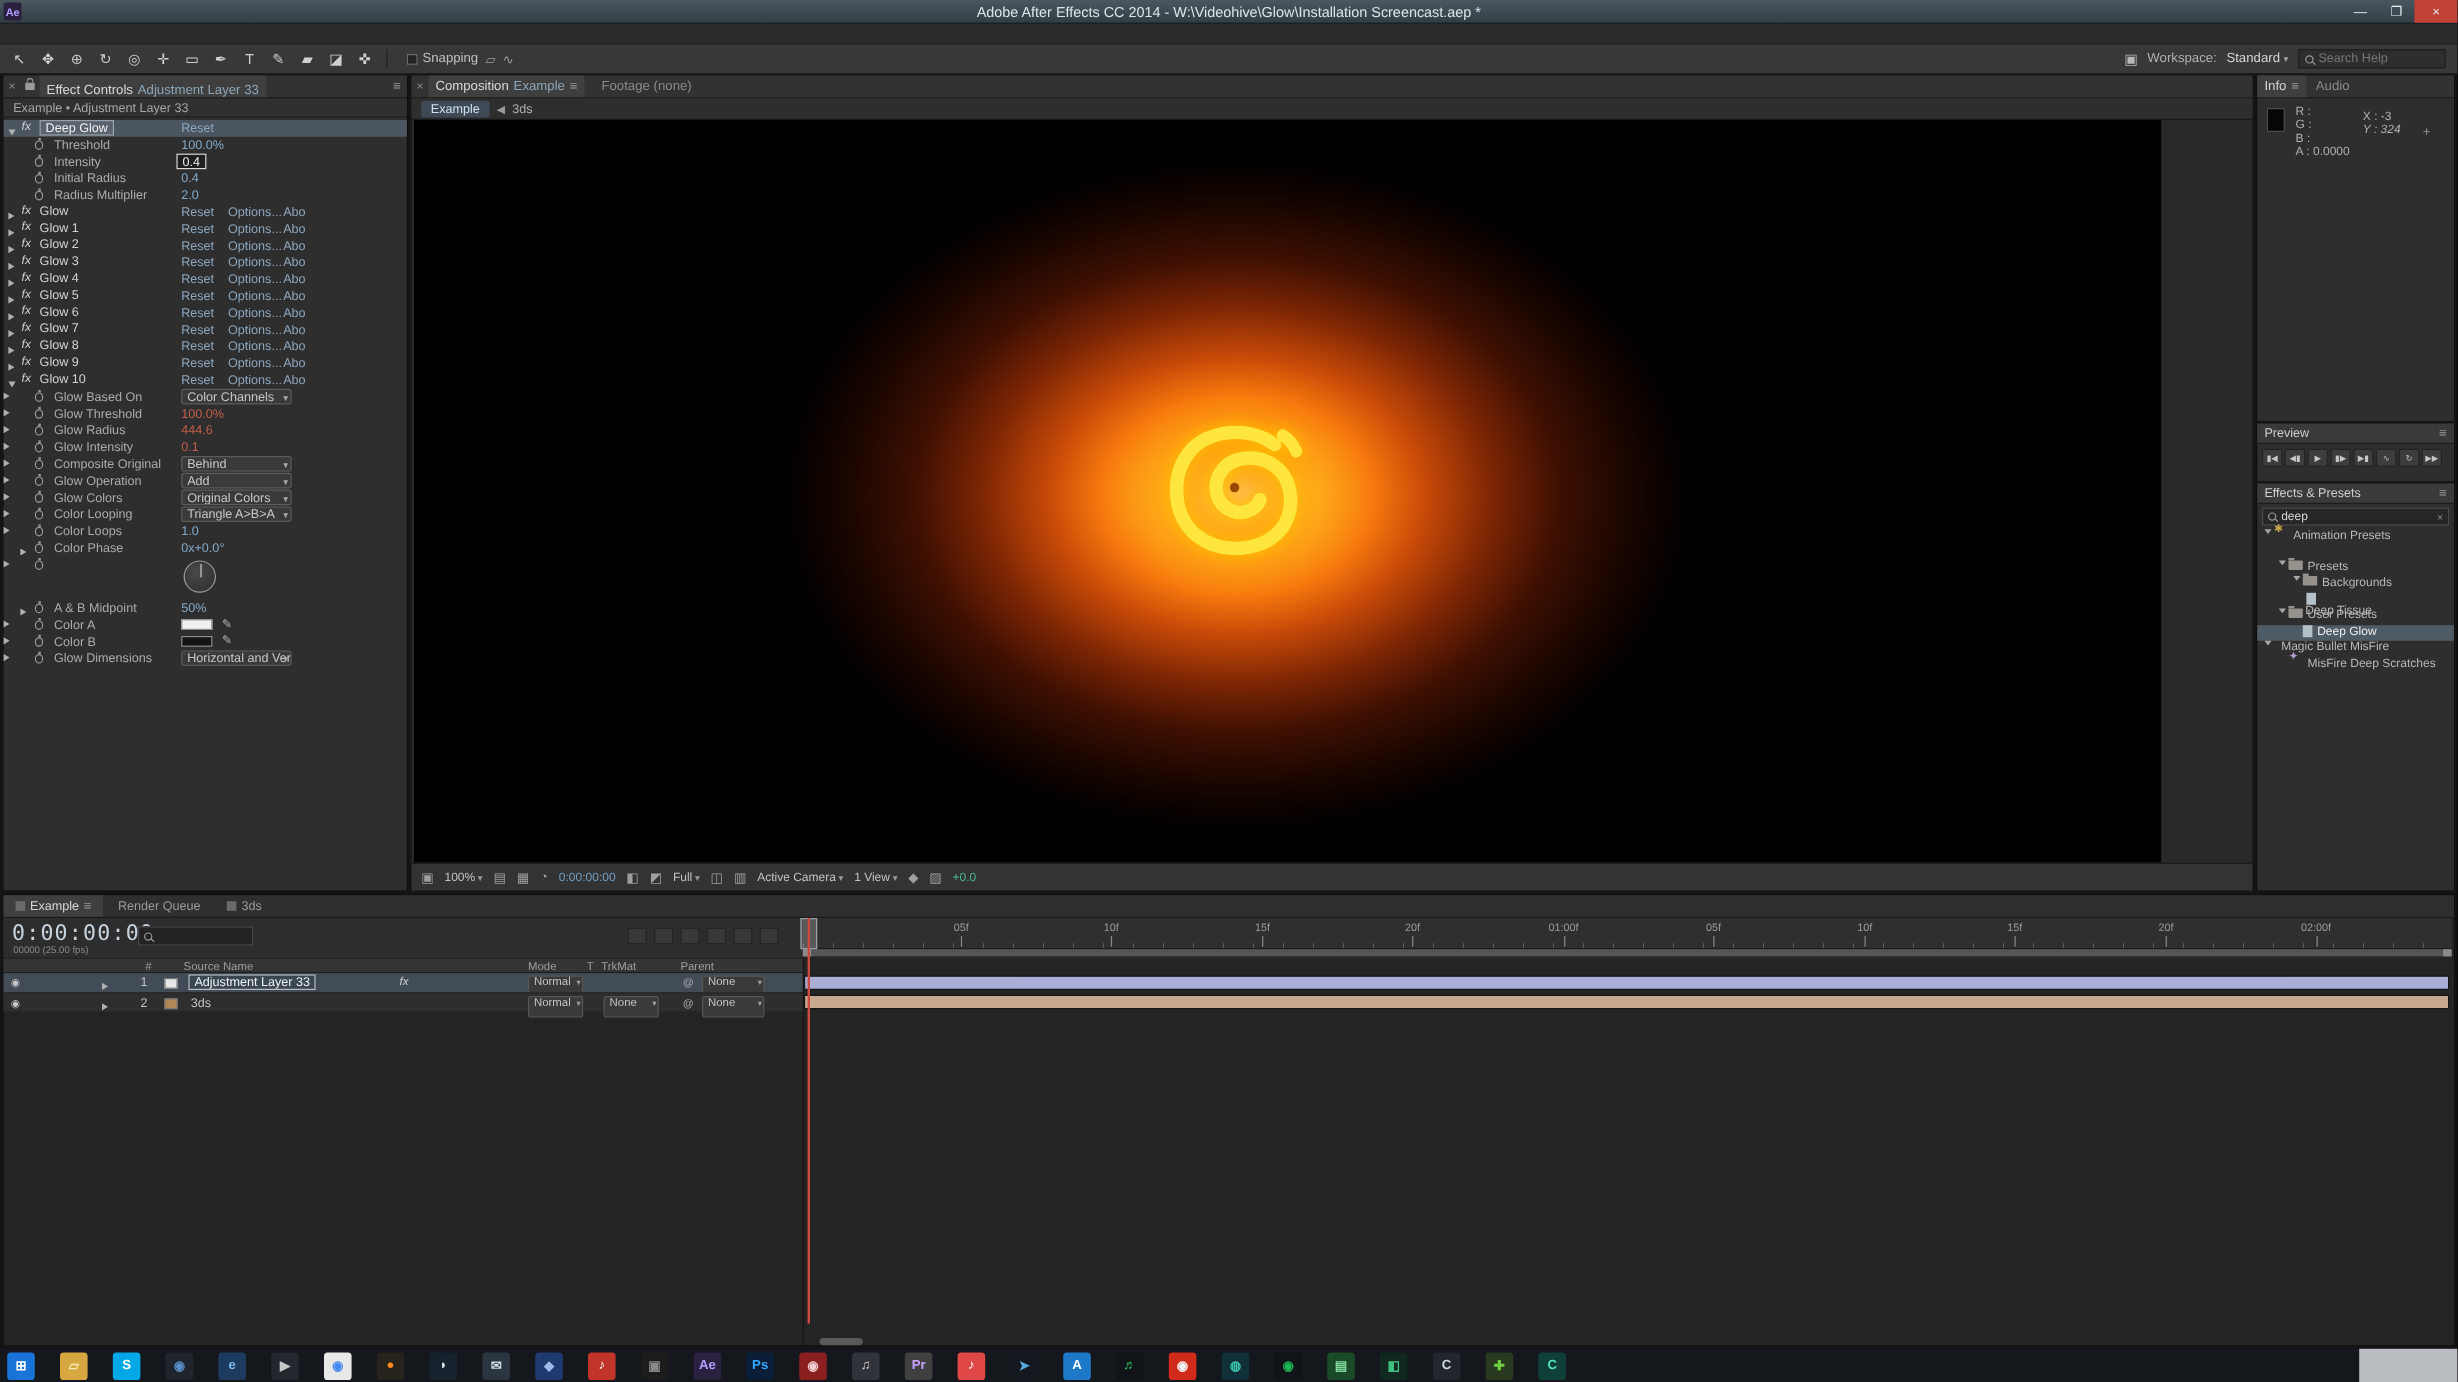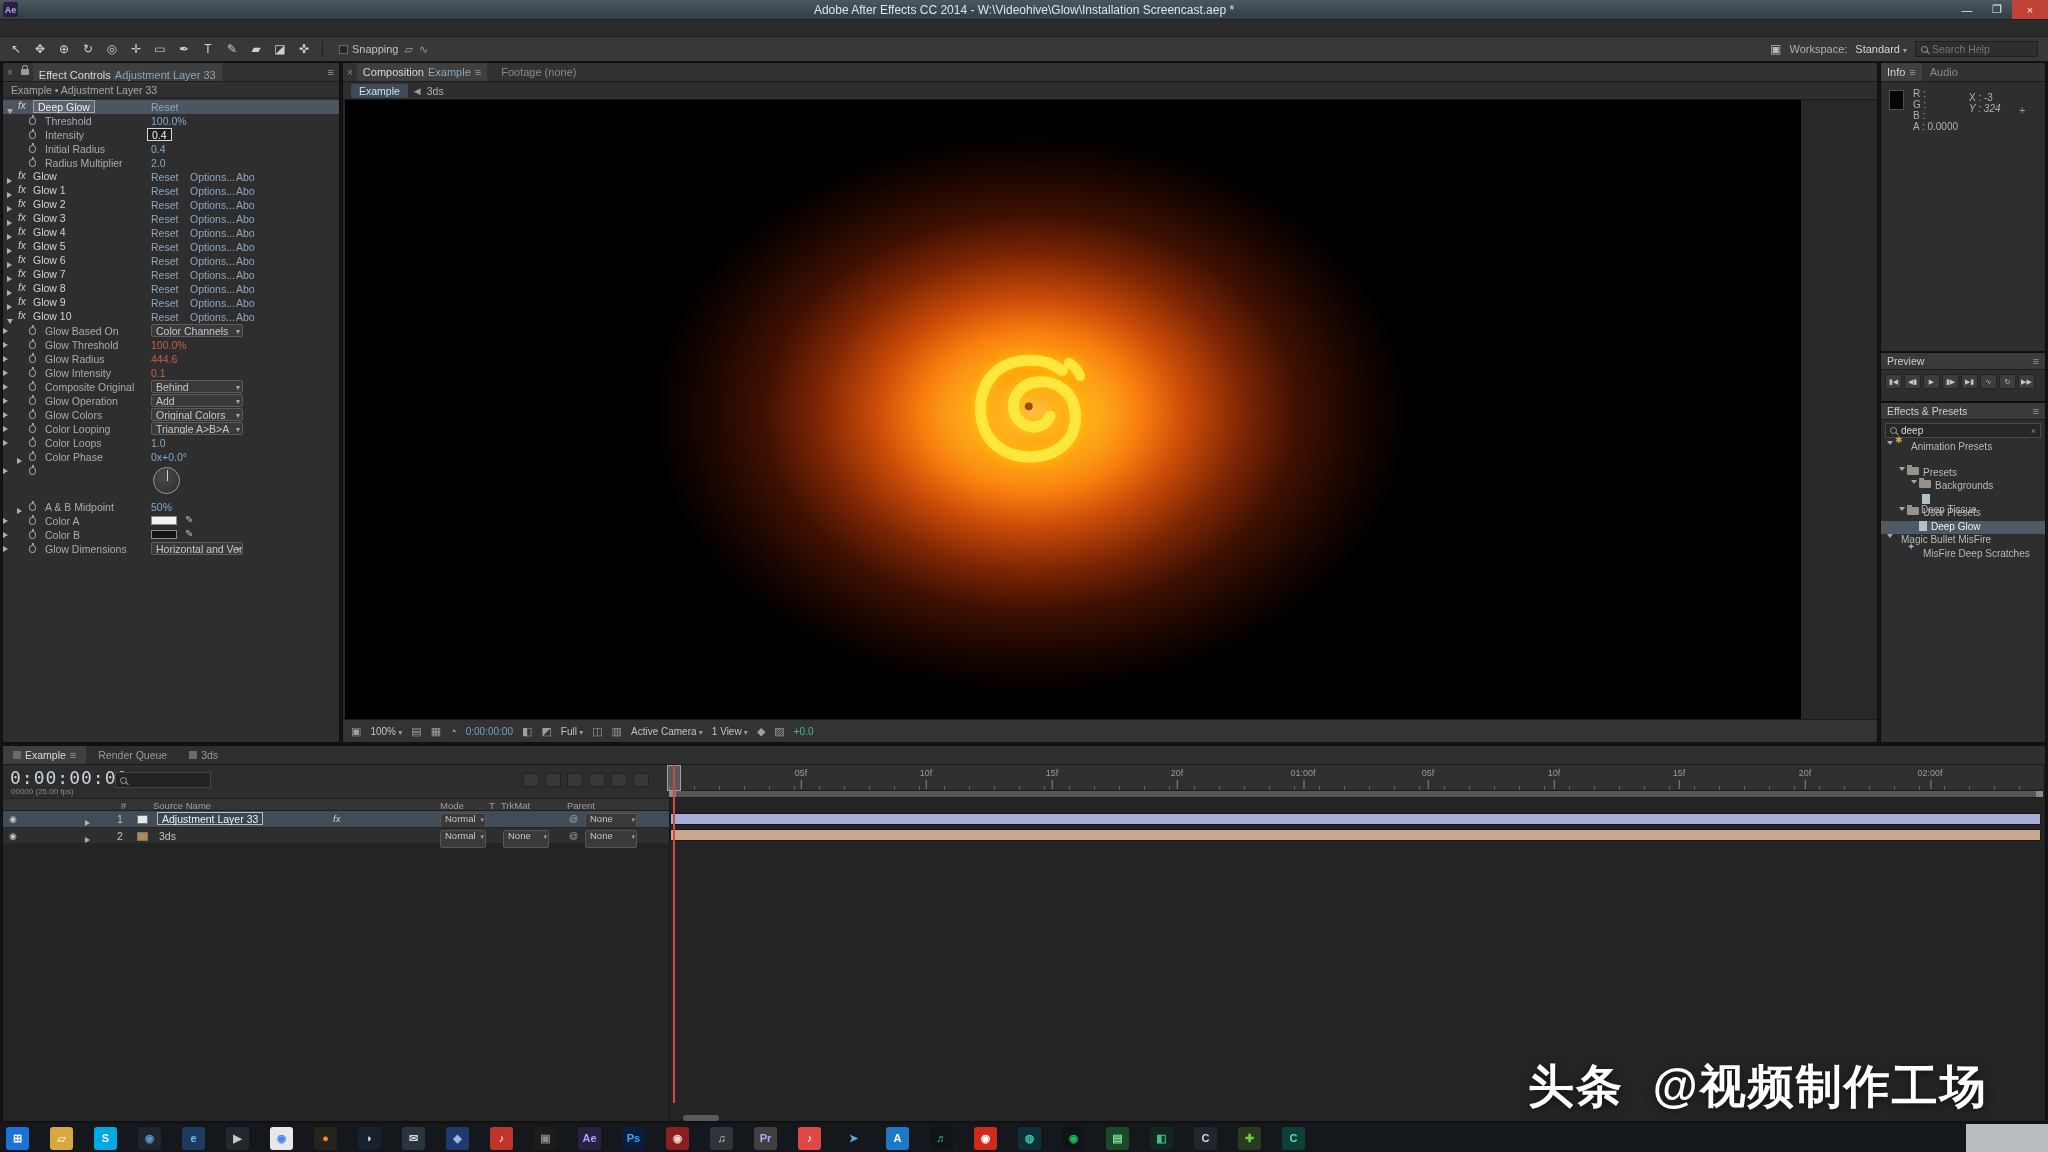--- a/index.html
+++ b/index.html
@@ -862,24 +862,20 @@
       <div class="tl-bottom-icons">
 
       <span></span>
           <span></span>
           <span></span>
         </div>
       <div class="tl-hscroll"></div>
     </div>
   </div>
 
-  <div class="watermark">
-    <span class="wm1">头条</span>
-    <span class="wm2">@视频制作工场</span>
-  </div>
 
   <div class="taskbar">
 
   <div class="tb-app" style="background: rgb(26, 115, 216); color: rgb(255, 255, 255);">
         <span>⊞</span>
       </div>
       <div class="tb-app" style="background: rgb(216, 168, 64); color: rgb(247, 230, 176);">
         <span>▱</span>
       </div>
       <div class="tb-app" style="background: rgb(0, 168, 232); color: rgb(255, 255, 255);">

